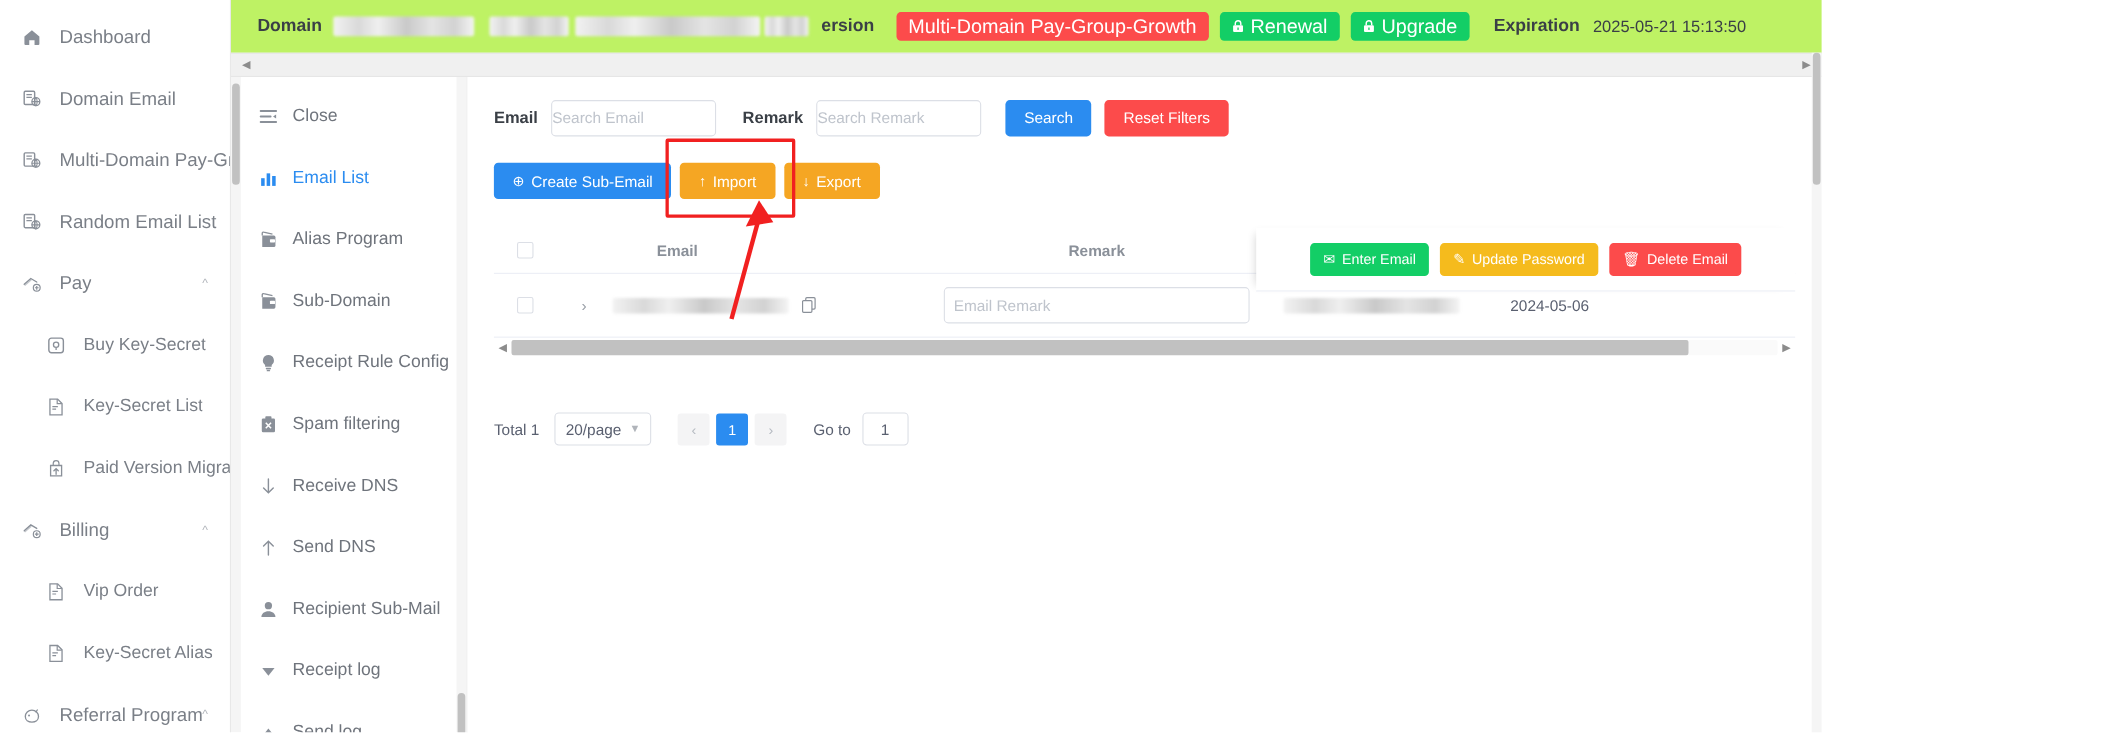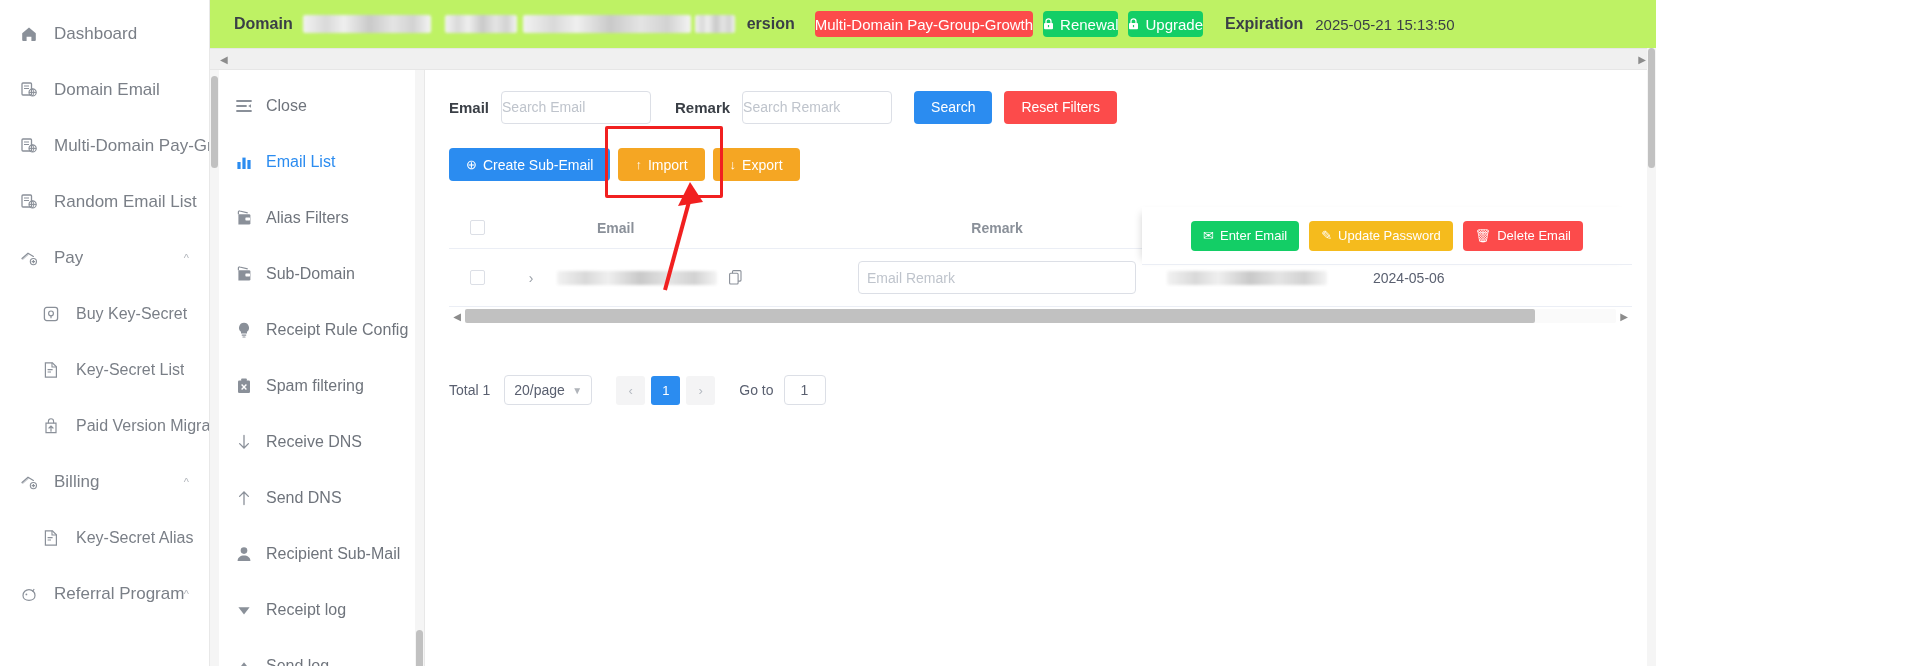--- a/index.html
+++ b/index.html
@@ -62,22 +62,22 @@
     background: linear-gradient(90deg,#f2f2f2 0%,#d9d9d9 18%,#efefef 32%,#c9c9c9 52%,#e4e4e4 70%,#d2d2d2 86%,#f4f4f4 100%);
     filter: blur(1.6px);
     vertical-align: middle;
   }
   .redact.r1 { width: 128px; margin-right: 14px; }
   .redact.r2 { width: 72px; margin-right: 6px; }
   .redact.r3 { width: 168px; margin-right: 4px; }
   .redact.r4 { width: 40px; margin-right: 0px; }
   .tb-badge {
     display: inline-flex; align-items: center; justify-content: center;
-    height: 26px; padding: 0 0; border-radius: 4px;
-    font-size: 15px; color: #fff; white-space: nowrap;
+    height: 26px; padding: 0 11px; border-radius: 4px;
+    font-size: 18px; color: #fff; white-space: nowrap;
     margin-left: 10px; cursor: pointer;
   }
   .tb-badge.red { background: #fc4b4b; }
   .tb-badge.green { background: #13ce66; }
   .tb-badge .lk { margin-right: 6px; font-size: 12px; }
   .tb-exp-label { font-size: 16px; font-weight: bold; color: #3a3f46; margin-left: 22px; }
   .tb-exp-val { font-size: 15px; color: #3a3f46; margin-left: 12px; white-space: nowrap; }
 
   
   .collapse-strip {
@@ -346,20 +346,30 @@
         <span class="nav-ic">
           <svg width="18" height="18" viewBox="0 0 18 18" fill="none">
             <path d="M2 9.5 8 4.2l5.4 3.2" stroke="#8a9099" stroke-width="1.2" stroke-linecap="round"></path>
             <path d="M2.4 10.6 8.4 5.4" stroke="#8a9099" stroke-width="1.2" opacity="0.5"></path>
             <circle cx="13.4" cy="12.6" r="3.1" stroke="#8a9099" stroke-width="1.1"></circle>
             <path d="M13.4 10.9v3.4M11.7 12.6h3.4" stroke="#8a9099" stroke-width="1.1"></path>
           </svg>
         </span>
         <span class="nav-label">Billing</span>
         <span class="caret">^</span>
+      </div>
+      <div class="nav-item sub">
+        <span class="nav-ic">
+          <svg width="18" height="18" viewBox="0 0 18 18" fill="none">
+            <path d="M3.4 1.8h7l4 4v10.4h-11z" stroke="#8a9099" stroke-width="1.2" fill="none"></path>
+            <path d="M10 1.8v4.2h4.2" stroke="#8a9099" stroke-width="1.1"></path>
+            <path d="M5.6 8.6h5M5.6 11h3.4" stroke="#8a9099" stroke-width="1.1"></path>
+          </svg>
+        </span>
+        <span class="nav-label">Vip Order</span>
       </div>
       <div class="nav-item sub">
         <span class="nav-ic">
           <svg width="18" height="18" viewBox="0 0 18 18" fill="none">
             <path d="M3.4 1.8h7l4 4v10.4h-11z" stroke="#8a9099" stroke-width="1.2" fill="none"></path>
             <path d="M10 1.8v4.2h4.2" stroke="#8a9099" stroke-width="1.1"></path>
             <path d="M5.6 8.6h5M5.6 11h3.4" stroke="#8a9099" stroke-width="1.1"></path>
           </svg>
         </span>
         <span class="nav-label">Key-Secret Alias</span>
@@ -443,21 +453,21 @@
               <span>Email List</span>
             </div>
             <div class="sub-item">
               <span class="sub-ic">
                 <svg width="18" height="18" viewBox="0 0 18 18" fill="none">
                   <path d="M3.4 5.2h10.6a1.4 1.4 0 0 1 1.4 1.4v7.6a1.4 1.4 0 0 1-1.4 1.4H3.4z" fill="#8a9099"></path>
                   <path d="M3.4 5.2V3a1 1 0 0 1 1.3-1l8 1.8" stroke="#8a9099" stroke-width="1.2" fill="none"></path>
                   <rect x="10.4" y="8.4" width="4.6" height="3" rx="0.6" fill="#fff"></rect>
                 </svg>
               </span>
-              <span>Alias Filters</span>
+              <span>Alias Program</span>
             </div>
             <div class="sub-item">
               <span class="sub-ic">
                 <svg width="18" height="18" viewBox="0 0 18 18" fill="none">
                   <path d="M3.4 5.2h10.6a1.4 1.4 0 0 1 1.4 1.4v7.6a1.4 1.4 0 0 1-1.4 1.4H3.4z" fill="#8a9099"></path>
                   <path d="M3.4 5.2V3a1 1 0 0 1 1.3-1l8 1.8" stroke="#8a9099" stroke-width="1.2" fill="none"></path>
                   <rect x="10.4" y="8.4" width="4.6" height="3" rx="0.6" fill="#fff"></rect>
                 </svg>
               </span>
               <span>Sub-Domain</span>

